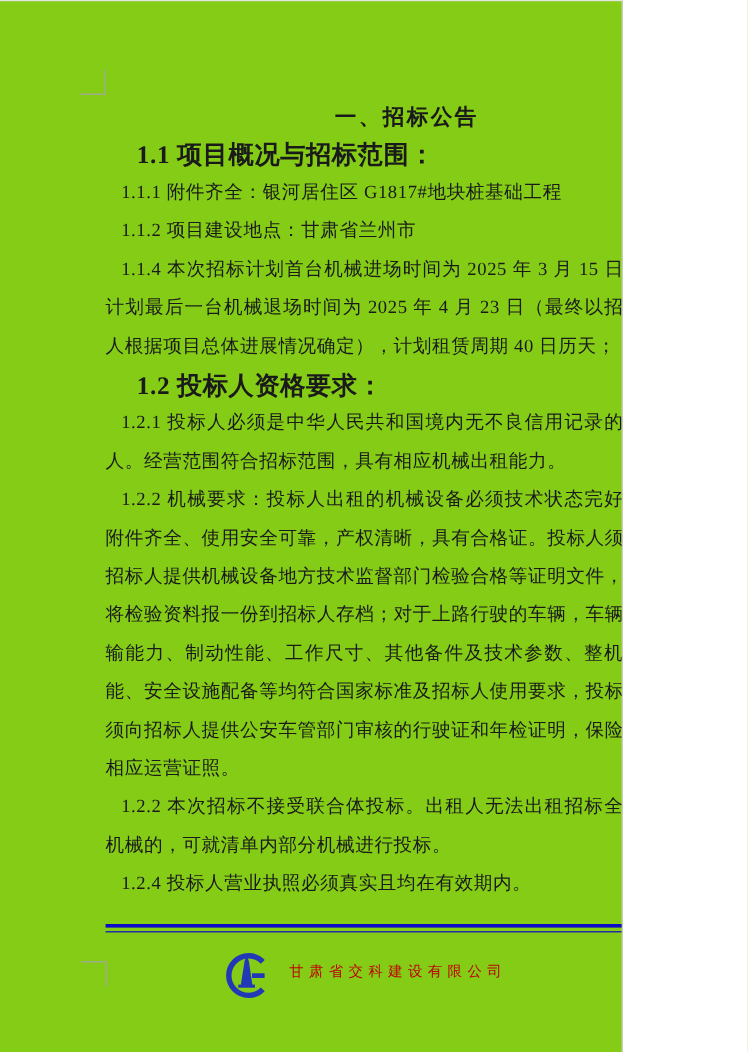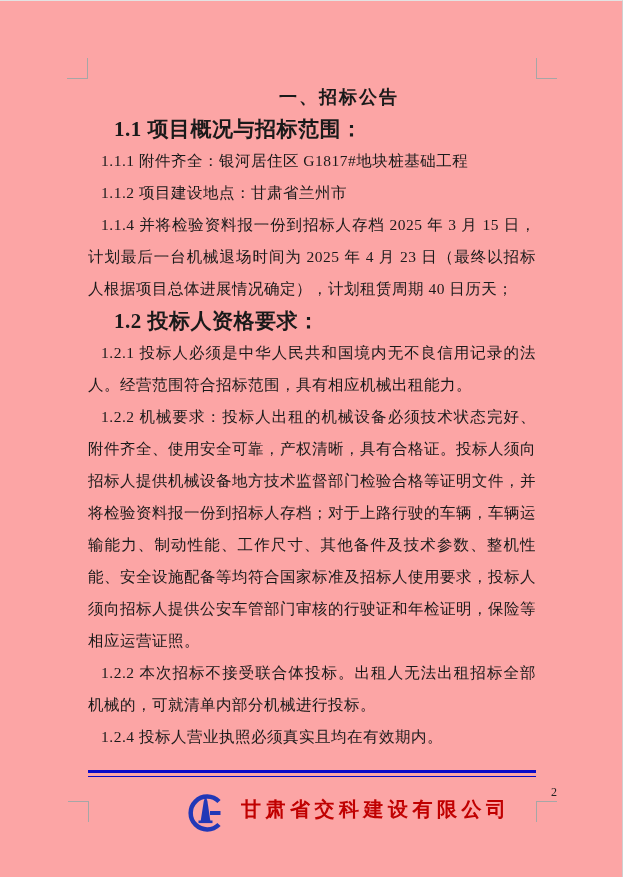--- a/index.html
+++ b/index.html
@@ -1,19 +1,19 @@
 <!DOCTYPE html>
 <html><head>
 <meta charset="utf-8">
 <style>
   html,body{margin:0;padding:0;background:#ffffff;}
   .page{
     position:relative;
-    width:623px;height:877px;
-    background:#fca5a5;
+    width:519px;height:877px;
+    background:#84cc16;
     box-sizing:border-box;
     border-top:1px solid #e3e3e3;
     border-right:1px solid #cfcfcf;
     font-family:"Liberation Serif","DejaVu Serif",serif;
     color:#1a1a1a;
     overflow:hidden;
   }
   
   .mark{position:absolute;width:20px;height:20px;}
   .mark.tl{left:67px;top:57px;border-right:1px solid #a6a6a6;border-bottom:1px solid #a6a6a6;}
@@ -42,41 +42,41 @@
     position:absolute;left:88px;top:769px;width:448px;height:3px;
     border-top:3px solid #0a0ac8;border-bottom:1px solid #0a0ac8;
   }
   .page-number{
     position:absolute;left:544px;top:782px;width:20px;
     font-size:12px;line-height:18px;text-align:center;color:#222;
   }
   .footer-logo{position:absolute;left:186px;top:791px;width:40px;height:42px;}
   .company-name{
     position:absolute;left:241px;top:798px;
-    color:#c00000;font-weight:bold;font-size:20px;line-height:20px;
+    color:#c00000;font-weight:normal;font-size:12px;line-height:20px;
     letter-spacing:4.5px;white-space:nowrap;
     font-family:"Liberation Serif","DejaVu Serif",serif;
   }
 </style>
 </head>
 <body>
 
 <div class="page">
 
   <div class="mark tl"></div>
   <div class="mark tr"></div>
   <div class="mark bl"></div>
   <div class="mark br"></div>
 
   <div class="content">
     <div class="title">一、招标公告</div>
     <h2>1.1 项目概况与招标范围：</h2>
     <p>1.1.1 附件齐全：银河居住区 G1817#地块桩基础工程</p>
     <p>1.1.2 项目建设地点：甘肃省兰州市</p>
-    <p><span>1.1.4 并将检验资料报一份到招标人存档 </span><span class="u">2025</span><span> 年 </span><span class="u">3</span><span> 月 </span><span class="u">15</span><span> 日，计划最后一台机械退场时间为 </span><span class="u">2025</span><span> 年 </span><span class="u">4</span><span> 月 </span><span class="u">23</span><span> 日（最终以招标人根据项目总体进展情况确定），计划租赁周期 </span><span class="u">40</span><span> 日历天；</span></p>
+    <p><span>1.1.4 本次招标计划首台机械进场时间为 </span><span class="u">2025</span><span> 年 </span><span class="u">3</span><span> 月 </span><span class="u">15</span><span> 日，计划最后一台机械退场时间为 </span><span class="u">2025</span><span> 年 </span><span class="u">4</span><span> 月 </span><span class="u">23</span><span> 日（最终以招标人根据项目总体进展情况确定），计划租赁周期 </span><span class="u">40</span><span> 日历天；</span></p>
     <h2>1.2 投标人资格要求：</h2>
     <p>1.2.1 投标人必须是中华人民共和国境内无不良信用记录的法人。经营范围符合招标范围，具有相应机械出租能力。</p>
     <p>1.2.2 机械要求：投标人出租的机械设备必须技术状态完好、附件齐全、使用安全可靠，产权清晰，具有合格证。投标人须向招标人提供机械设备地方技术监督部门检验合格等证明文件，并将检验资料报一份到招标人存档；对于上路行驶的车辆，车辆运输能力、制动性能、工作尺寸、其他备件及技术参数、整机性能、安全设施配备等均符合国家标准及招标人使用要求，投标人须向招标人提供公安车管部门审核的行驶证和年检证明，保险等相应运营证照。</p>
     <p>1.2.2 本次招标不接受联合体投标。出租人无法出租招标全部机械的，可就清单内部分机械进行投标。</p>
     <p>1.2.4 投标人营业执照必须真实且均在有效期内。</p>
   </div>
 
   <div class="footer-rule"></div>
 
   <div class="page-number">2</div>

